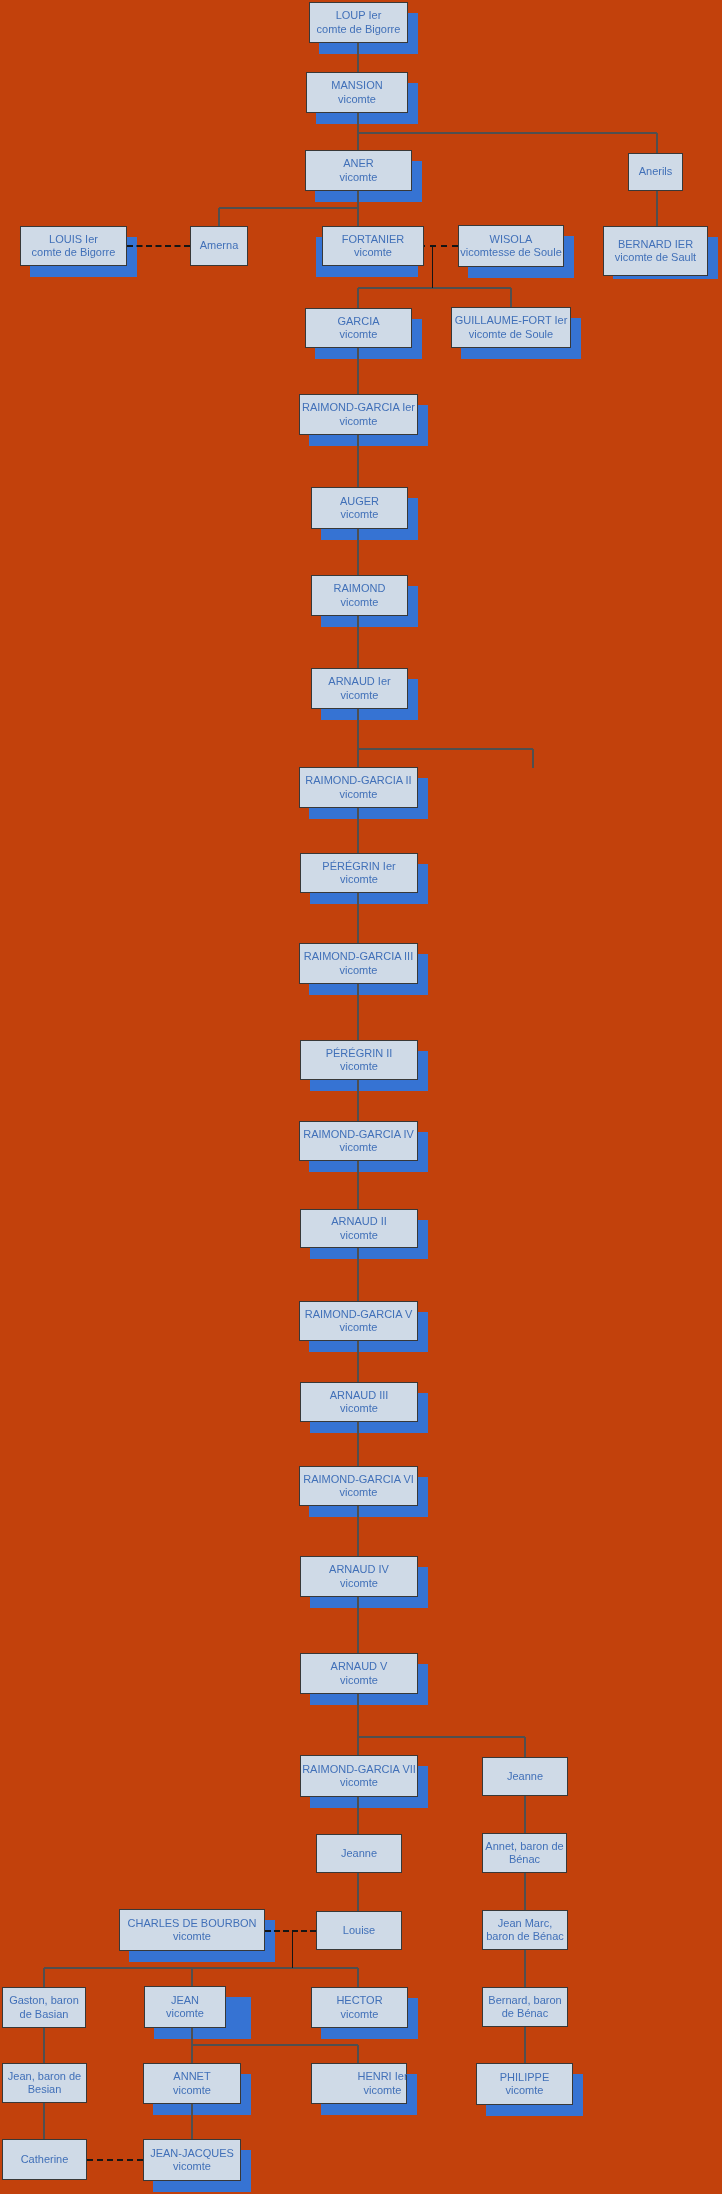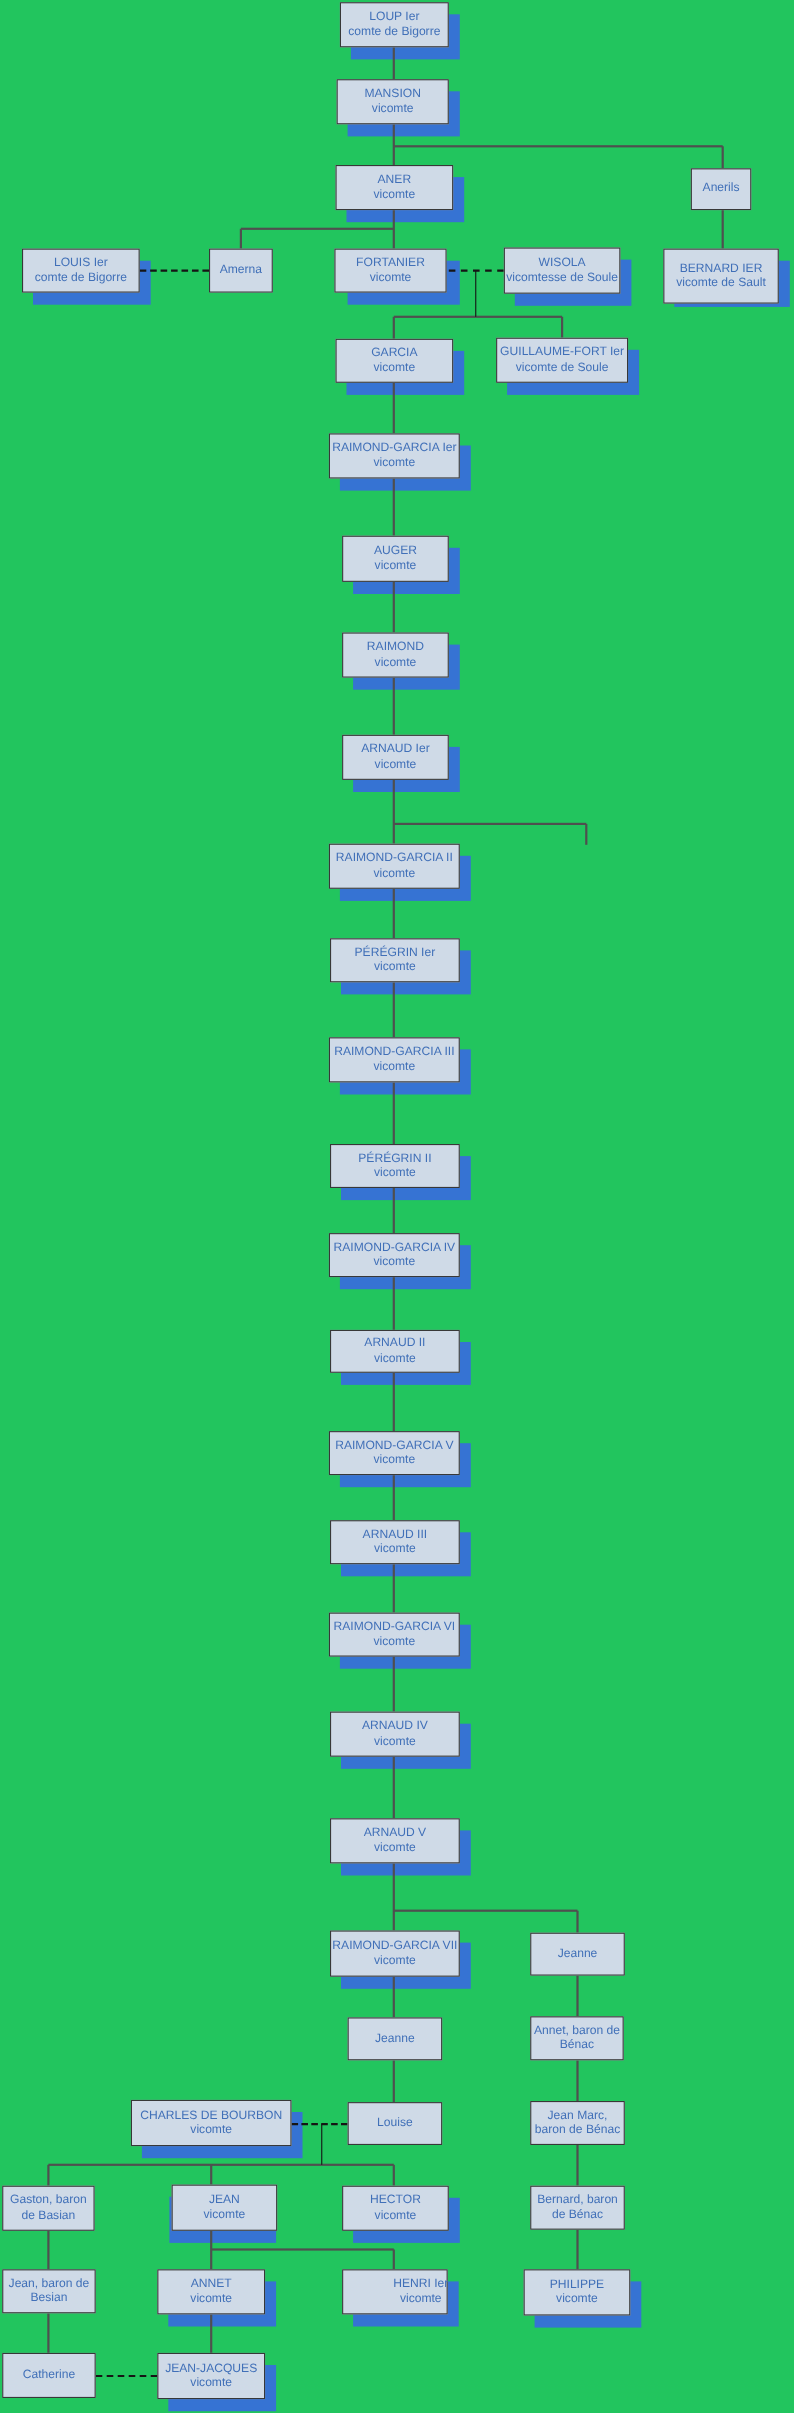--- a/index.html
+++ b/index.html
@@ -1,17 +1,17 @@
 <!DOCTYPE html>
 <html><head>
 <meta charset="utf-8">
 <style>
   html,body{margin:0;padding:0;background:#ffffff;}
   .stage{
-    position:relative;width:722px;height:2194px;background:#22c55e;
+    position:relative;width:722px;height:2194px;background:#c2410c;
     font-family:"Liberation Sans",sans-serif;overflow:hidden;
   }
   .shadow{position:absolute;background:var(--shadow,#3673d3);z-index:1;}
   .edge{position:absolute;background:var(--line,#4f4f4f);z-index:2;}
   .edge.thin{background:#151515;}
   .dash{position:absolute;height:0;border-top:2px dashed #151515;z-index:2;}
   .node{
     position:absolute;box-sizing:border-box;z-index:3;
     border:1.5px solid var(--border,#383838);
     background:var(--fill,#cfdae7);
@@ -125,21 +125,21 @@
     <div class="node" style="left: 628px; top: 153px; width: 55px; height: 38px;">
       <span>Anerils</span>
     </div>
     <div class="node" style="left: 20px; top: 226px; width: 107px; height: 40px;">
       <span>LOUIS Ier</span>
       <span>comte de Bigorre</span>
     </div>
     <div class="node" style="left: 190px; top: 226px; width: 58px; height: 40px;">
       <span>Amerna</span>
     </div>
-    <div class="node" style="left: 304px; top: 226px; width: 102px; height: 40px;">
+    <div class="node" style="left: 322px; top: 226px; width: 102px; height: 40px;">
       <span>FORTANIER</span>
       <span>vicomte</span>
     </div>
     <div class="node" style="left: 458px; top: 225px; width: 106px; height: 42px;">
       <span>WISOLA</span>
       <span>vicomtesse de Soule</span>
     </div>
     <div class="node" style="left: 603px; top: 226px; width: 105px; height: 50px;">
       <span>BERNARD IER</span>
       <span>vicomte de Sault</span>
@@ -234,21 +234,21 @@
       <span>Louise</span>
     </div>
     <div class="node" style="left: 482px; top: 1910px; width: 86px; height: 40px;">
       <span>Jean Marc,</span>
       <span>baron de Bénac</span>
     </div>
     <div class="node" style="left: 2px; top: 1987px; width: 84px; height: 41px;">
       <span>Gaston, baron</span>
       <span>de Basian</span>
     </div>
-    <div class="node" style="left: 156px; top: 1986px; width: 96px; height: 42px;">
+    <div class="node" style="left: 144px; top: 1986px; width: 82px; height: 42px;">
       <span>JEAN</span>
       <span>vicomte</span>
     </div>
     <div class="node" style="left: 311px; top: 1987px; width: 97px; height: 41px;">
       <span>HECTOR</span>
       <span>vicomte</span>
     </div>
     <div class="node" style="left: 482px; top: 1987px; width: 86px; height: 40px;">
       <span>Bernard, baron</span>
       <span>de Bénac</span>

